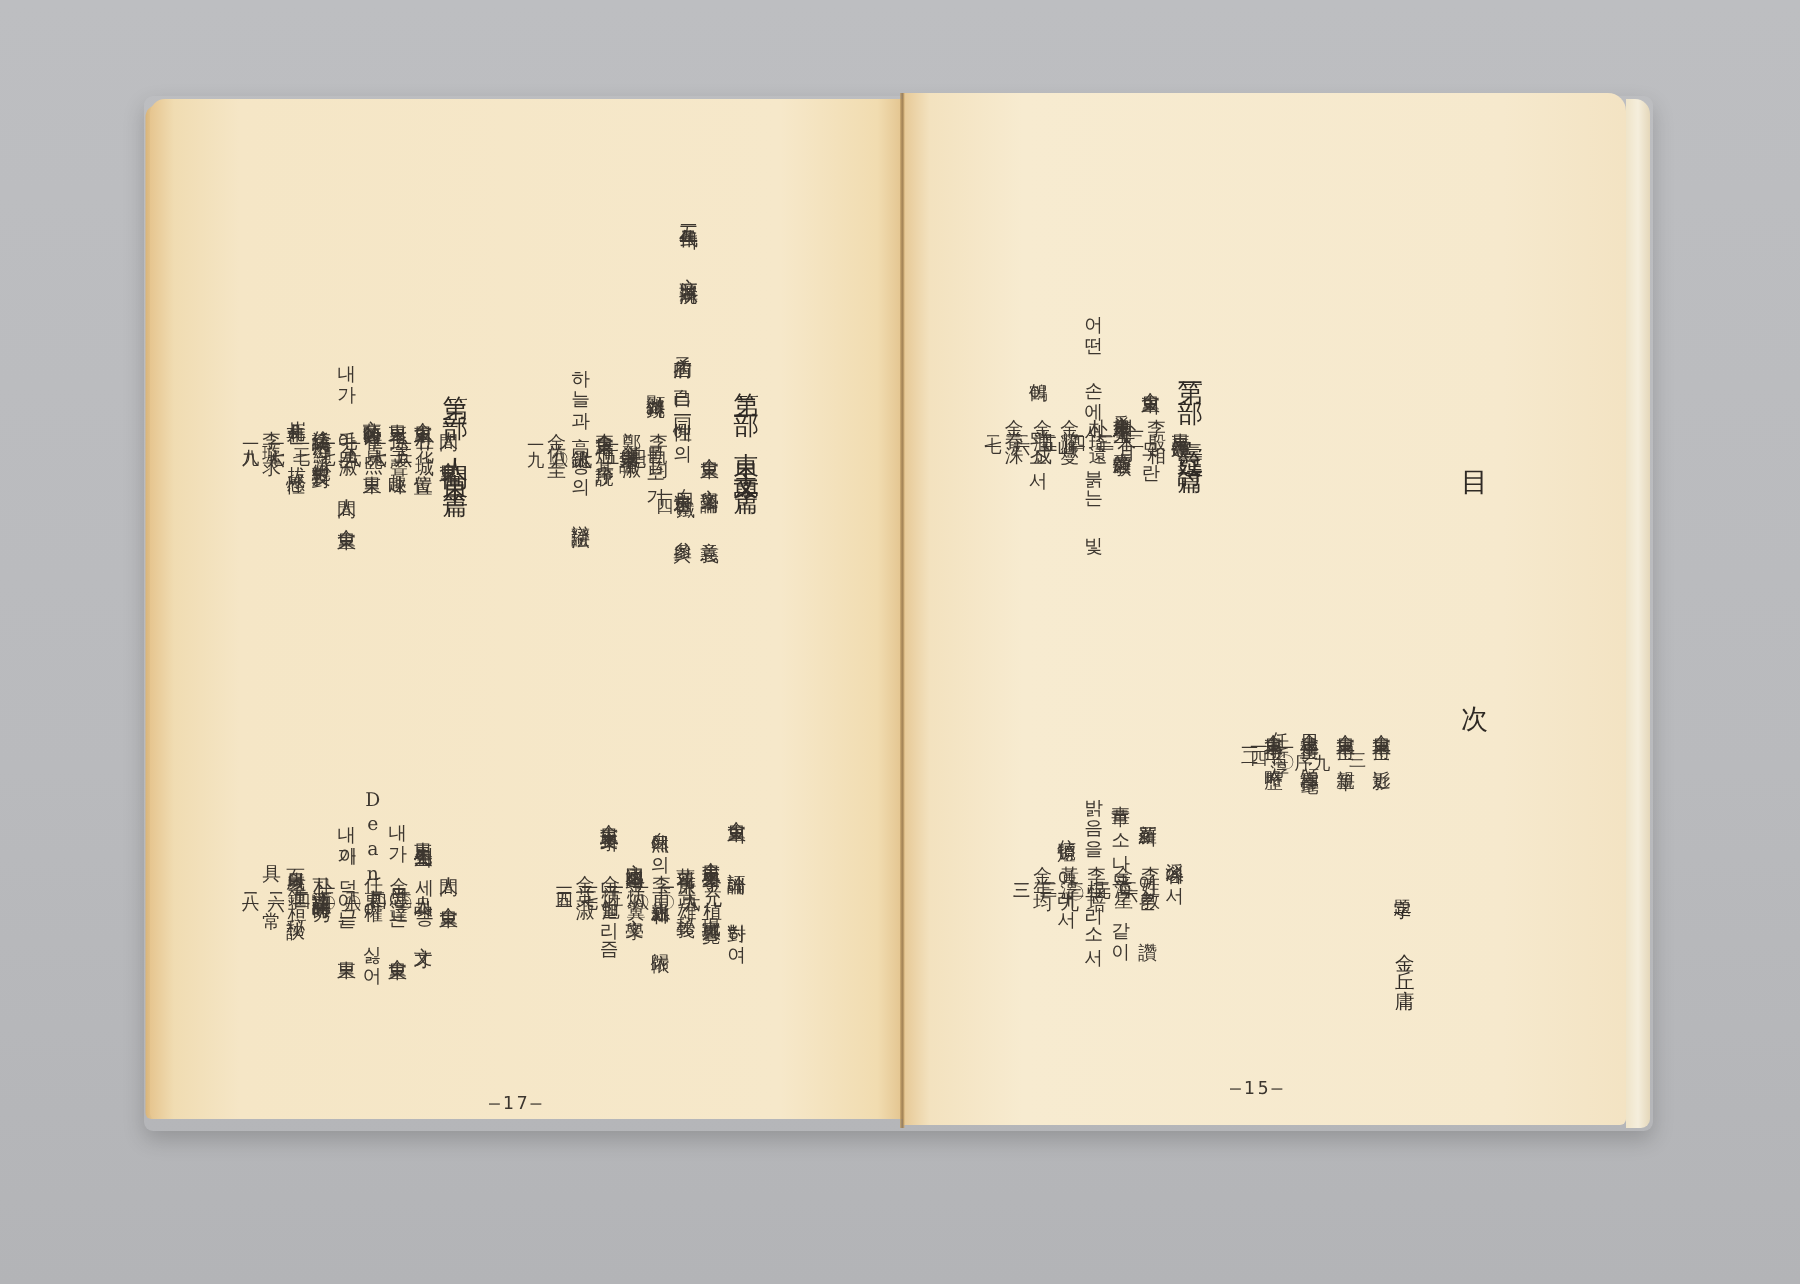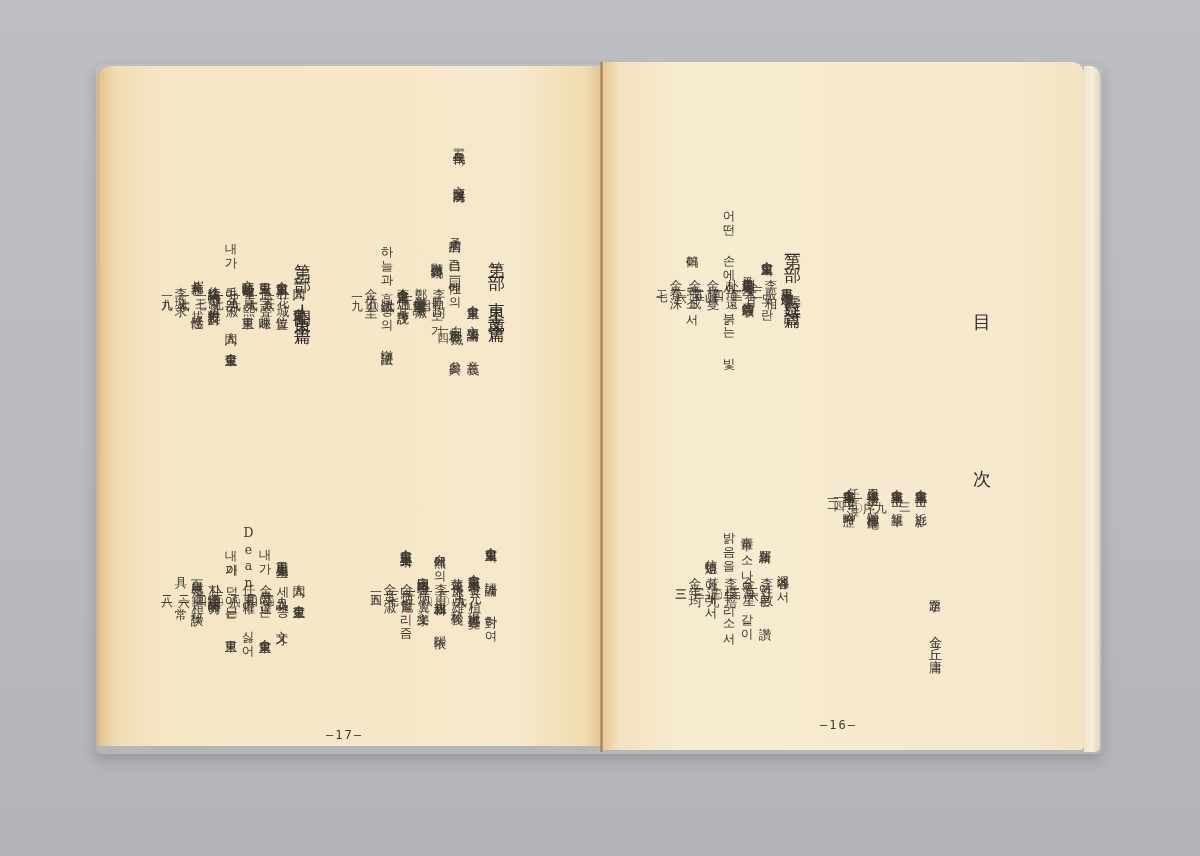--- a/index.html
+++ b/index.html
@@ -159,21 +159,21 @@
   <span class="a">黃淳九</span>
     <span class="p">三二</span>
 </div>
 <div class="col-entry" style="left:674px; top:436px; height:288px;">
   <span class="t">信號燈 아래서</span>
     <span class="d"></span>
   <span class="a">金年均</span>
     <span class="p">三三</span>
 </div>
 
-<div class="pagenum" style="left:820px; top:718px;">—16—</div>
+<div class="pagenum" style="left:820px; top:718px;">—15—</div>
 
 <div class="heading part-heading" style="left:488px; top:248px; letter-spacing:6px;">第二部　東里文學篇</div>
 
 <div class="col-entry" style="left:452px; top:152px; height:30px;">
   <span class="t">三五年代의 文壇狀況과</span>
 </div>
 <div class="col-entry" style="left:436px; top:218px; height:212px;">
   <span class="t">金東里 文學論의 意義</span>
     <span class="d"></span>
   <span class="a">白鐵</span>

